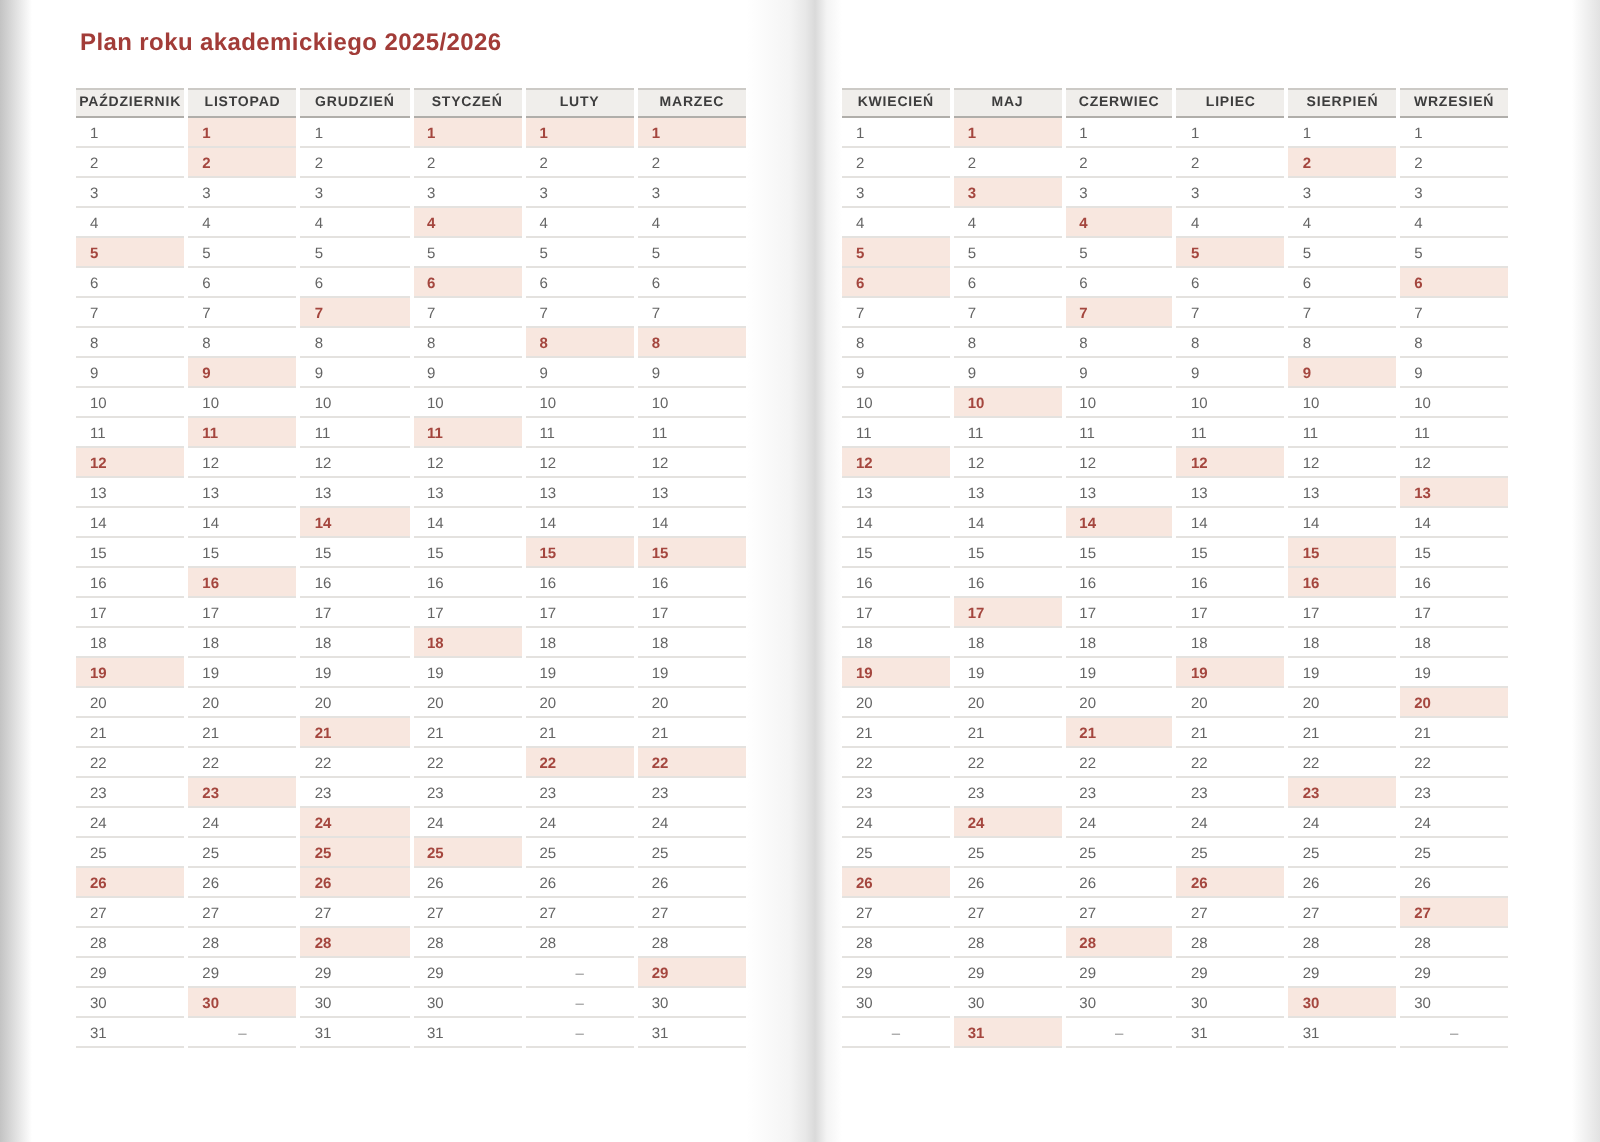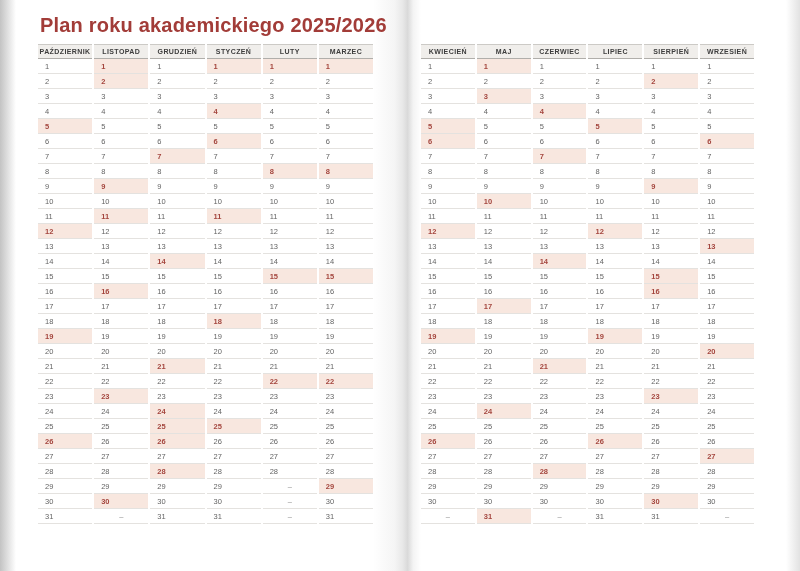--- a/index.html
+++ b/index.html
@@ -21,21 +21,21 @@
       rgba(110,110,110,0.26) 72%,
       rgba(110,110,110,0.08) 84%,
       rgba(110,110,110,0) 100%);
   }
   .page-edge-shadow{
     position:absolute;right:0;top:0;width:14px;height:571px;
     background:linear-gradient(to left,rgba(110,110,110,0.20) 0%,rgba(255,255,255,0) 100%);
   }
   .title{
     position:absolute;left:40px;top:14px;
-    font-size:20px;font-weight:bold;color:#a23c38;letter-spacing:0.2px;
+    font-size:12px;font-weight:bold;color:#a23c38;letter-spacing:0.2px;
   }
   .cal{
     position:absolute;top:44px;display:flex;align-items:flex-start;
   }
   .cal-left{left:38px;width:335px;}
   .cal-right{left:421px;width:333px;}
   .month{flex:1 1 0;min-width:0;}
   .month + .month{margin-left:2px;}
   .month-header{
     height:13px;line-height:13px;

